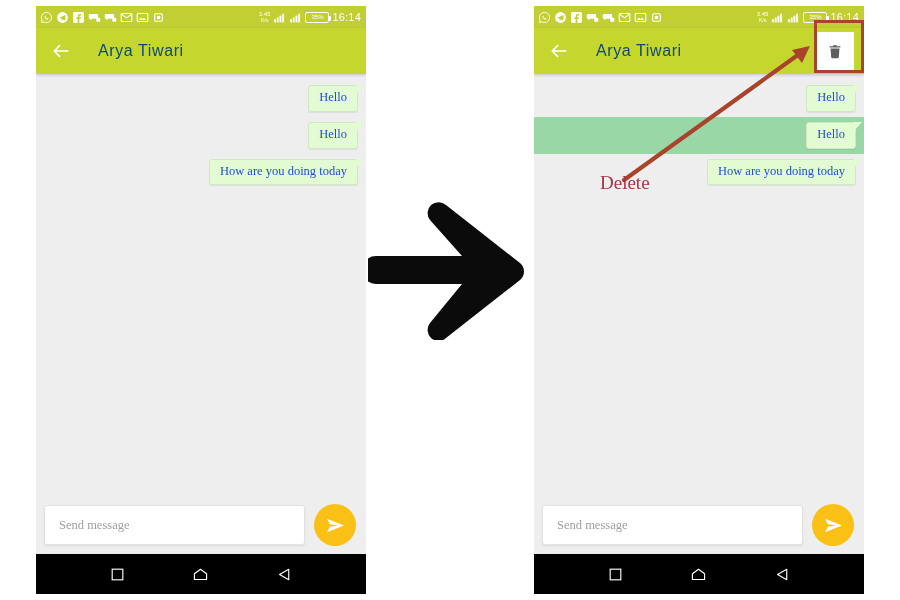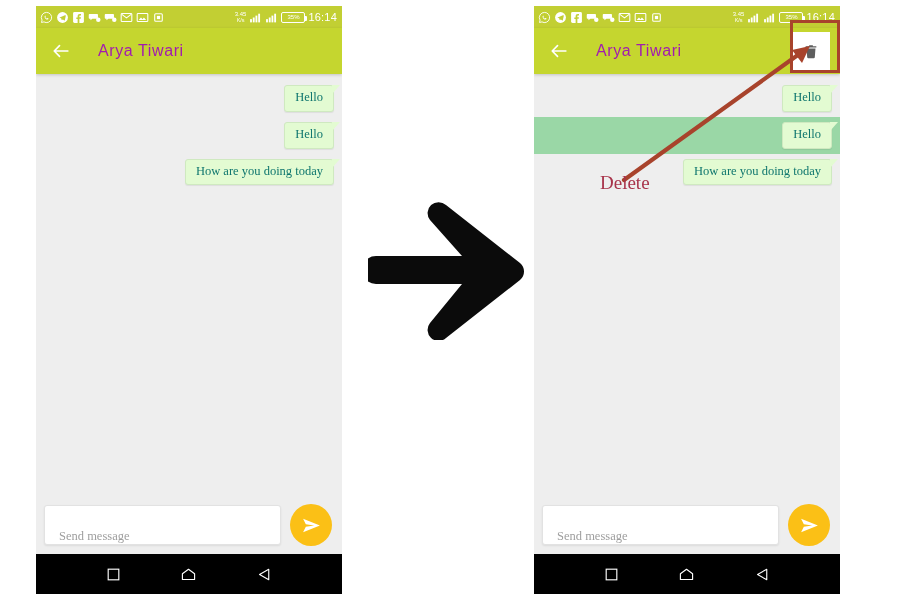--- a/index.html
+++ b/index.html
@@ -8,21 +8,21 @@
     background: #ffffff;
     font-family: "Liberation Sans", sans-serif;
     overflow: hidden;
   }
   #stage { position: relative; width: 900px; height: 600px; background: #ffffff; }
 
   
   .phone {
     position: absolute;
     top: 6px;
-    width: 306px;
+    width: 330px;
     height: 588px;
     background: #eeeeee;
     overflow: hidden;
     display: flex;
     flex-direction: column;
   }
   .phone.left  { left: 36px; }
   .phone.right { left: 534px; }
 
   
@@ -65,21 +65,21 @@
     display: flex;
     align-items: center;
     padding: 0 6px 0 14px;
     flex: 0 0 auto;
     position: relative;
     box-shadow: 0 1px 3px rgba(0,0,0,.18);
     z-index: 3;
   }
   .back-arrow { width: 22px; height: 22px; flex: 0 0 auto; }
   .appbar-title {
-    color: #a21caf;
+    color: #0c4a6e;
     font-size: 16px;
     margin-left: 26px;
     letter-spacing: .6px;
     font-family: "Liberation Sans", sans-serif;
     white-space: nowrap;
   }
   .appbar-spacer { flex: 1 1 auto; }
   .trash-btn {
     width: 38px; height: 38px;
     background: #ffffff;
@@ -109,21 +109,21 @@
     padding: 5px 8px;
   }
   .msgrow.selected { background: #9ad7a6; }
   .bubble {
     position: relative;
     background: #e3fbd2;
     border: 1px solid #cfe9c0;
     border-radius: 3px;
     padding: 5px 10px 6px 10px;
     font-size: 12.5px;
-    color: #0f766e;
+    color: #1d4ed8;
     font-family: "Liberation Serif", serif;
     max-width: 78%;
     line-height: 1.1;
     box-shadow: 0 1px 1px rgba(0,0,0,.07);
   }
   .bubble:after {
     content: "";
     position: absolute;
     top: -1px; right: -7px;
     width: 0; height: 0;
@@ -141,21 +141,21 @@
     padding: 0 10px 0 8px;
     gap: 9px;
   }
   .input-wrap {
     flex: 1 1 auto;
     height: 40px;
     background: #ffffff;
     border: 1px solid #e2e2e2;
     border-radius: 3px;
     display: flex;
-    align-items: flex-end;
+    align-items: center;
     padding: 0 14px;
     box-shadow: 0 1px 2px rgba(0,0,0,.08);
   }
   .input-wrap input {
     border: 0; outline: 0; width: 100%;
     font-size: 12.5px;
     color: #333;
     background: transparent;
     font-family: "Liberation Serif", serif;
   }

